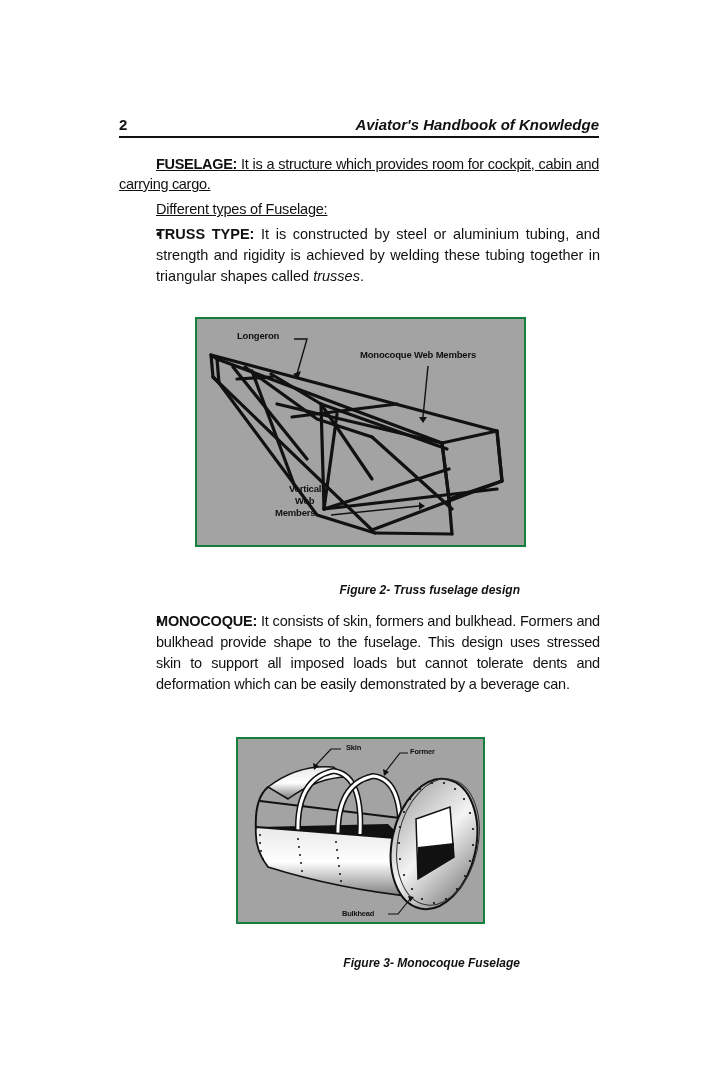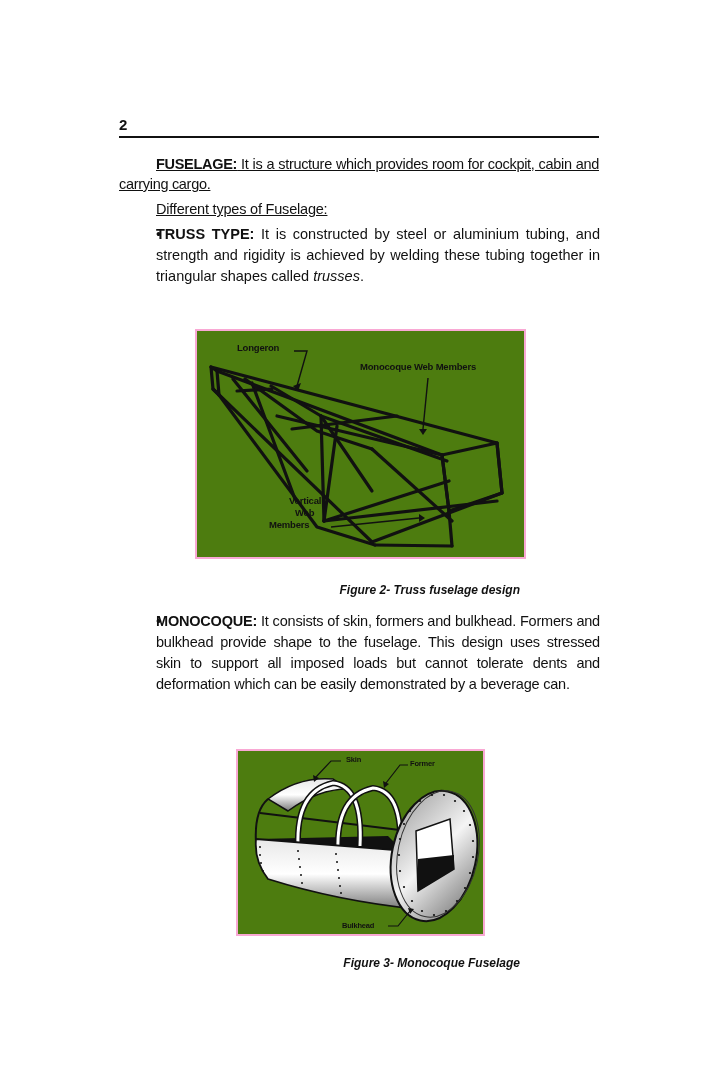--- a/index.html
+++ b/index.html
@@ -74,24 +74,23 @@
       text-align: justify;
       text-align-last: left;
     }
     .b-truss { top: 224px; }
     .b-mono { top: 611px; letter-spacing: -0.2px; }
     .term { font-weight: bold; }
     .ital { font-style: italic; }
 
     .figure-box {
       position: absolute;
-      border: 2px solid #f9a8d4;
-      background: #4d7c0f;
+      border: 2px solid #15803d;
+      background: #a3a3a3;
       box-sizing: border-box;
-      margin-top: 12px;
     }
     .fig2 {
       left: 195px;
       top: 317px;
       width: 331px;
       height: 230px;
     }
     .fig3 {
       left: 236px;
       top: 737px;
@@ -118,20 +117,21 @@
       white-space: nowrap;
     }
     .cap2 { left: 200px; width: 320px; top: 583px; }
     .cap3 { left: 200px; width: 320px; top: 956px; }
   </style>
 </head>
 <body>
 
 <div class="header">
   <span class="page-number">2</span>
+  <span class="running-title">Aviator's Handbook of Knowledge</span>
 </div>
 
 <div class="para p-fuselage"><span class="term">FUSELAGE:</span><span> It is a structure which provides room for cockpit, cabin and carrying cargo.</span></div>
 
 <div class="para p-types">Different types of Fuselage:</div>
 
 <div class="bullet-item b-truss">
   <span class="bullet-dot">•</span>
   <div class="bullet-text"><span class="term">TRUSS TYPE:</span><span> It is constructed by steel or aluminium tubing, and strength and rigidity is achieved by welding these tubing together in triangular shapes called </span><span class="ital">trusses</span><span>.</span></div>
 </div>
@@ -180,21 +180,21 @@
     <g fill="#111">
       <path d="M96 55 L101 60 L104 52 Z"></path>
       <path d="M222 98 L226 104 L230 98 Z"></path>
       <path d="M222 183 L228 187 L222 191 Z"></path>
     </g>
   </svg>
   <span class="fig-label" style="left:40px; top:11px;">Longeron</span>
   <span class="fig-label" style="left:163px; top:30px;">Monocoque Web Members</span>
   <span class="fig-label" style="left:92px; top:164px;">Vertical</span>
   <span class="fig-label" style="left:98px; top:176px;">Web</span>
-  <span class="fig-label" style="left:72px; top:188px;">Members</span>
+  <span class="fig-label" style="left:78px; top:188px;">Members</span>
 </div>
 
 <div class="caption cap2">Figure 2- Truss fuselage design</div>
 
 <div class="bullet-item b-mono">
   <span class="bullet-dot">•</span>
   <div class="bullet-text"><span class="term">MONOCOQUE:</span><span> It consists of skin, formers and bulkhead. Formers and bulkhead provide shape to the fuselage. This design uses stressed skin to support all imposed loads but cannot tolerate dents and deformation which can be easily demonstrated by a beverage can.</span></div>
 </div>
 
 <div class="figure-box fig3">

